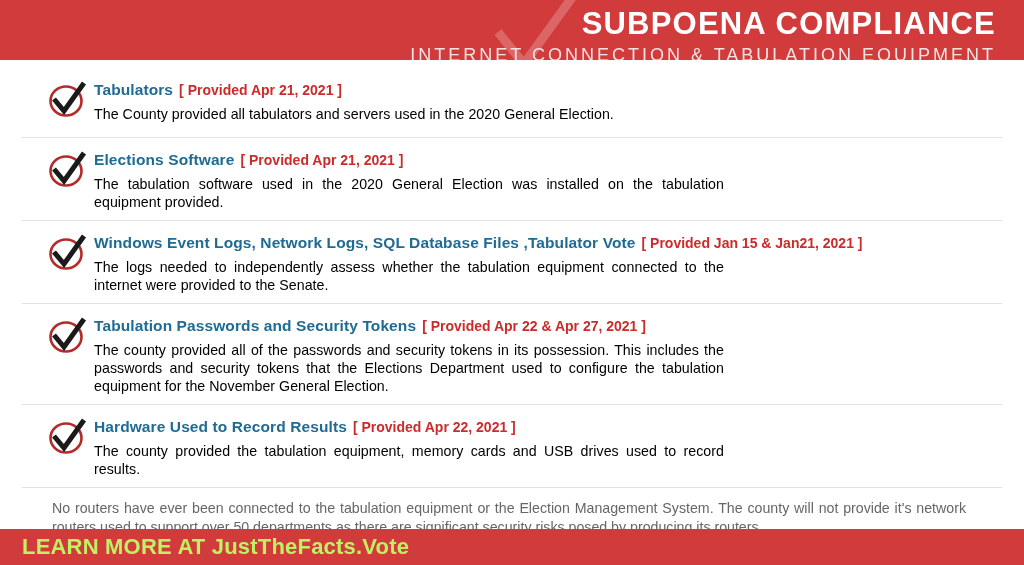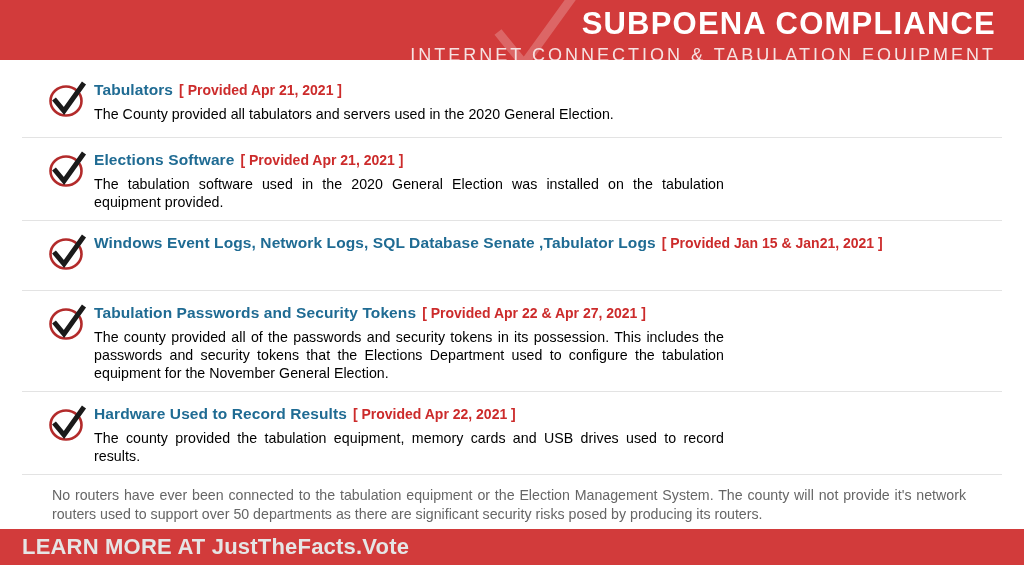--- a/index.html
+++ b/index.html
@@ -117,21 +117,21 @@
   }
 
   
   .footer {
     position: absolute;
     left: 0;
     bottom: 0;
     width: 1024px;
     height: 36px;
     background: #d23b3b;
-    color: #e5e5e5;
+    color: #bef264;
   }
   .footer-text {
     position: absolute;
     left: 22px;
     top: 4px;
     font-size: 22px;
     font-weight: bold;
     letter-spacing: 0.2px;
     line-height: 28px;
   }
@@ -174,22 +174,23 @@
       </div>
       <div class="item-desc">The tabulation software used in the 2020 General Election was installed on the tabulation equipment provided.</div>
     </div>
 
     <div class="item wide">
       <svg class="check-icon" viewBox="0 0 42 38">
         <ellipse cx="20" cy="21" rx="15.5" ry="14.5" fill="none" stroke="#b32b2b" stroke-width="2.6"></ellipse>
         <path d="M8 19 L18 31 L38 3" fill="none" stroke="#1a1a1a" stroke-width="5" stroke-linecap="butt"></path>
       </svg>
       <div class="item-head">
-        <span class="item-title">Windows Event Logs, Network Logs, SQL Database Senate ,Tabulator Logs</span><span class="item-date">[ Provided Jan 15 &amp; Jan21, 2021 ]</span>
-      </div>
+        <span class="item-title">Windows Event Logs, Network Logs, SQL Database Files ,Tabulator Vote</span><span class="item-date">[ Provided Jan 15 &amp; Jan21, 2021 ]</span>
+      </div>
+      <div class="item-desc">The logs needed to independently assess whether the tabulation equipment connected to the internet were provided to the Senate.</div>
     </div>
 
     <div class="item">
       <svg class="check-icon" viewBox="0 0 42 38">
         <ellipse cx="20" cy="21" rx="15.5" ry="14.5" fill="none" stroke="#b32b2b" stroke-width="2.6"></ellipse>
         <path d="M8 19 L18 31 L38 3" fill="none" stroke="#1a1a1a" stroke-width="5" stroke-linecap="butt"></path>
       </svg>
       <div class="item-head">
         <span class="item-title">Tabulation Passwords and Security Tokens</span><span class="item-date">[ Provided Apr 22 &amp; Apr 27, 2021 ]</span>
       </div>

